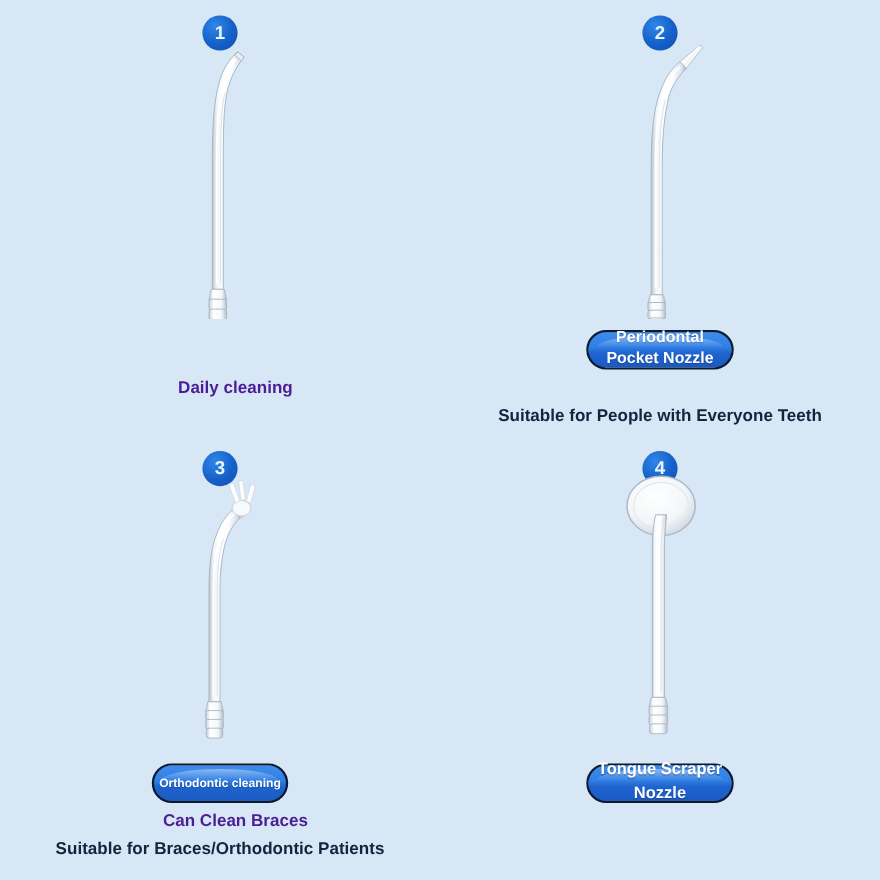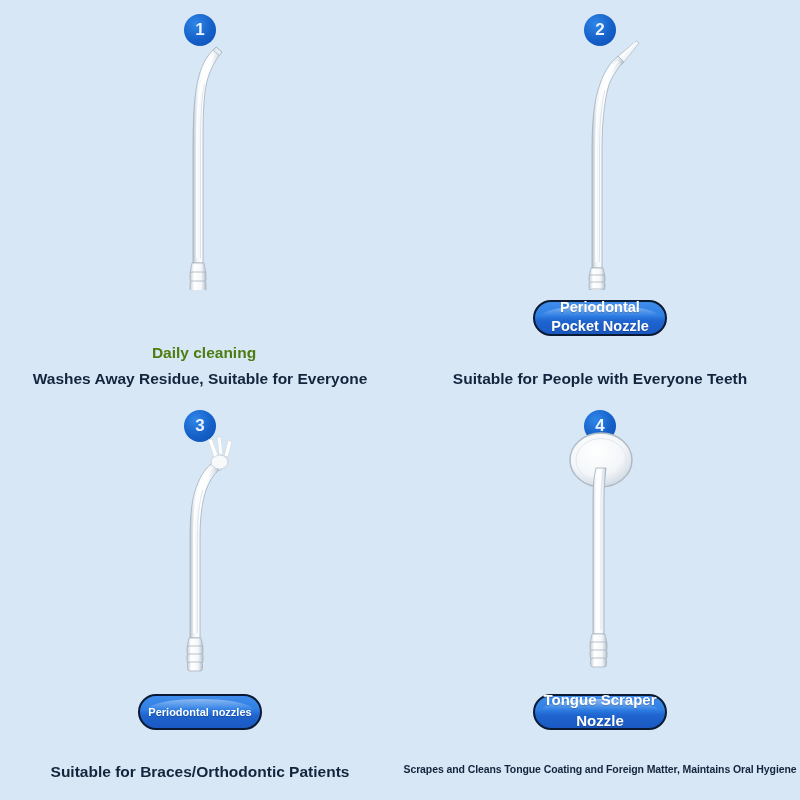--- a/index.html
+++ b/index.html
@@ -115,25 +115,25 @@
   
   .panel-2 .pill { width: 124px; }
   .panel-2 .pill-label { font-size: 11px; font-weight: 600; }
   
   .panel-3 .pill { width: 134px; }
   .panel-3 .pill-label { font-size: 15px; line-height: 21px; top: 44%; }
 
   
   .caption-main {
     position: absolute;
-    left: 4px;
+    left: 14px;
     width: 400px;
     top: 344px;
     text-align: center;
-    color: #4d7c0f;
+    color: #4c1d95;
     font-weight: 700;
     font-size: 15.5px;
   }
   .caption-sub {
     position: absolute;
     left: 0;
     width: 400px;
     top: 370px;
     text-align: center;
     color: #13243d;
@@ -181,21 +181,20 @@
 
         <path d="M52 233 L64 233 L66 243 L50 243 Z" fill="url(#base1)" stroke="#a8b4bf" stroke-width="0.8"></path>
 
         <rect x="50" y="242" width="16" height="10" rx="2" fill="url(#base1)" stroke="#a8b4bf" stroke-width="0.8"></rect>
         <rect x="50" y="251" width="16" height="11" rx="2.5" fill="url(#base1)" stroke="#a8b4bf" stroke-width="0.8"></rect>
       </svg>
     </div>
 
 
     <div class="caption-main">Daily cleaning</div>
-    <div class="caption-sub">Washes Away Residue, Suitable for Everyone</div>
   </div>
 
   <div class="panel panel-1">
     <div class="num-badge">2</div>
 
     <div class="art">
       <svg width="120" height="260" viewBox="0 0 120 260" aria-hidden="true">
         <defs>
           <linearGradient id="tube2" x1="0" y1="0" x2="1" y2="0">
             <stop offset="0%" stop-color="#b9c4cd"></stop>
@@ -275,24 +274,25 @@
 
         <path d="M49 210 L61 210 L63 219 L47 219 Z" fill="url(#base3)" stroke="#a8b4bf" stroke-width="0.8"></path>
         <rect x="47" y="218" width="16" height="9" rx="2" fill="url(#base3)" stroke="#a8b4bf" stroke-width="0.8"></rect>
         <rect x="47" y="226" width="16" height="9" rx="2" fill="url(#base3)" stroke="#a8b4bf" stroke-width="0.8"></rect>
         <rect x="47.5" y="234" width="15" height="9" rx="2.5" fill="url(#base3)" stroke="#a8b4bf" stroke-width="0.8"></rect>
       </svg>
     </div>
 
     <div class="pill-wrap">
       <div class="pill">
-        <span class="pill-label">Periodontal nozzles</span>
+        <span class="pill-label">Orthodontic cleaning</span>
       </div>
     </div>
 
+    <div class="caption-main">Can Clean Braces</div>
     <div class="caption-sub">Suitable for Braces/Orthodontic Patients</div>
   </div>
 
   <div class="panel panel-3">
     <div class="num-badge">4</div>
 
     <div class="art">
       <svg width="130" height="250" viewBox="0 0 130 250" aria-hidden="true">
         <defs>
           <linearGradient id="tube4" x1="0" y1="0" x2="1" y2="0">
@@ -330,16 +330,15 @@
       </svg>
     </div>
 
     <div class="pill-wrap">
       <div class="pill">
         <span class="pill-label">Tongue Scraper
 Nozzle</span>
       </div>
     </div>
 
-    <div class="caption-sub">Scrapes and Cleans Tongue Coating and Foreign Matter, Maintains Oral Hygiene</div>
   </div>
 
 </div>
 
 </body></html>

